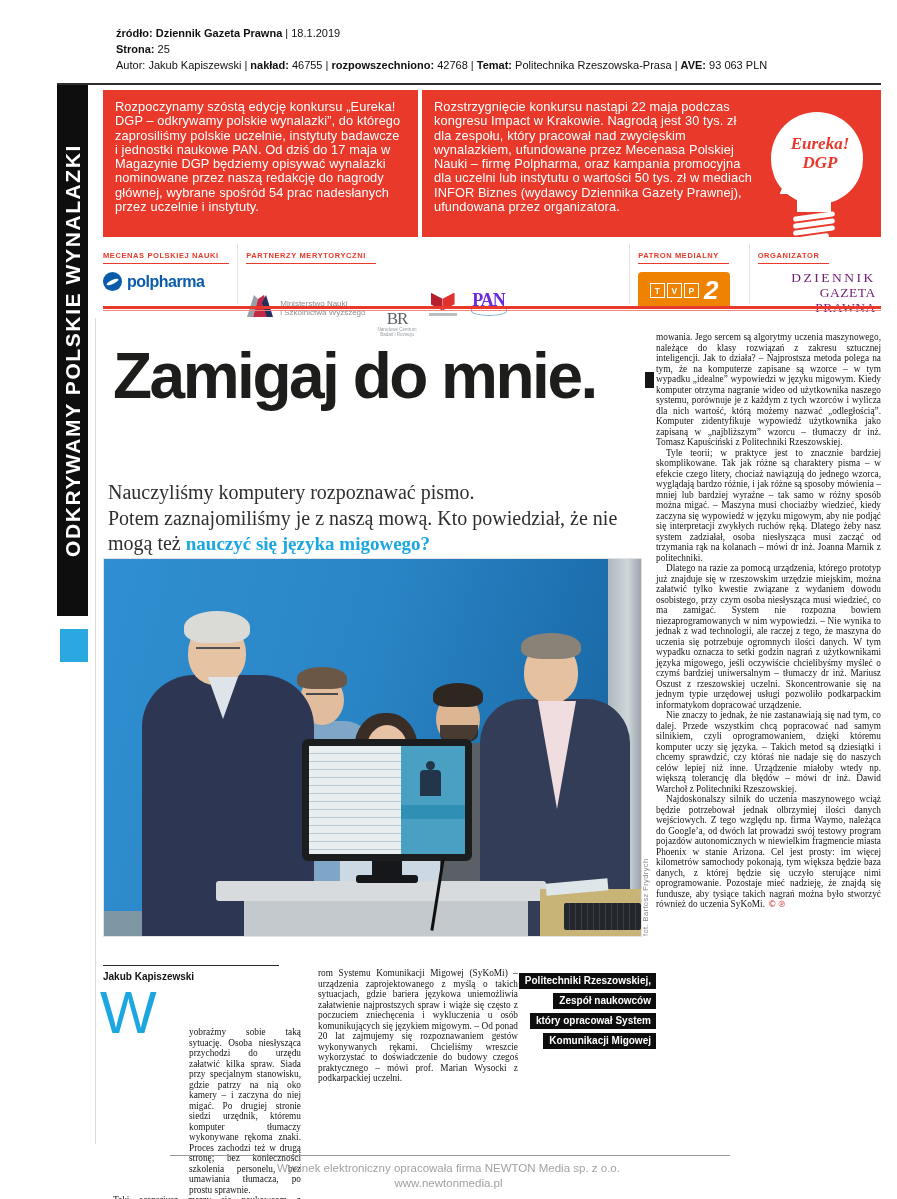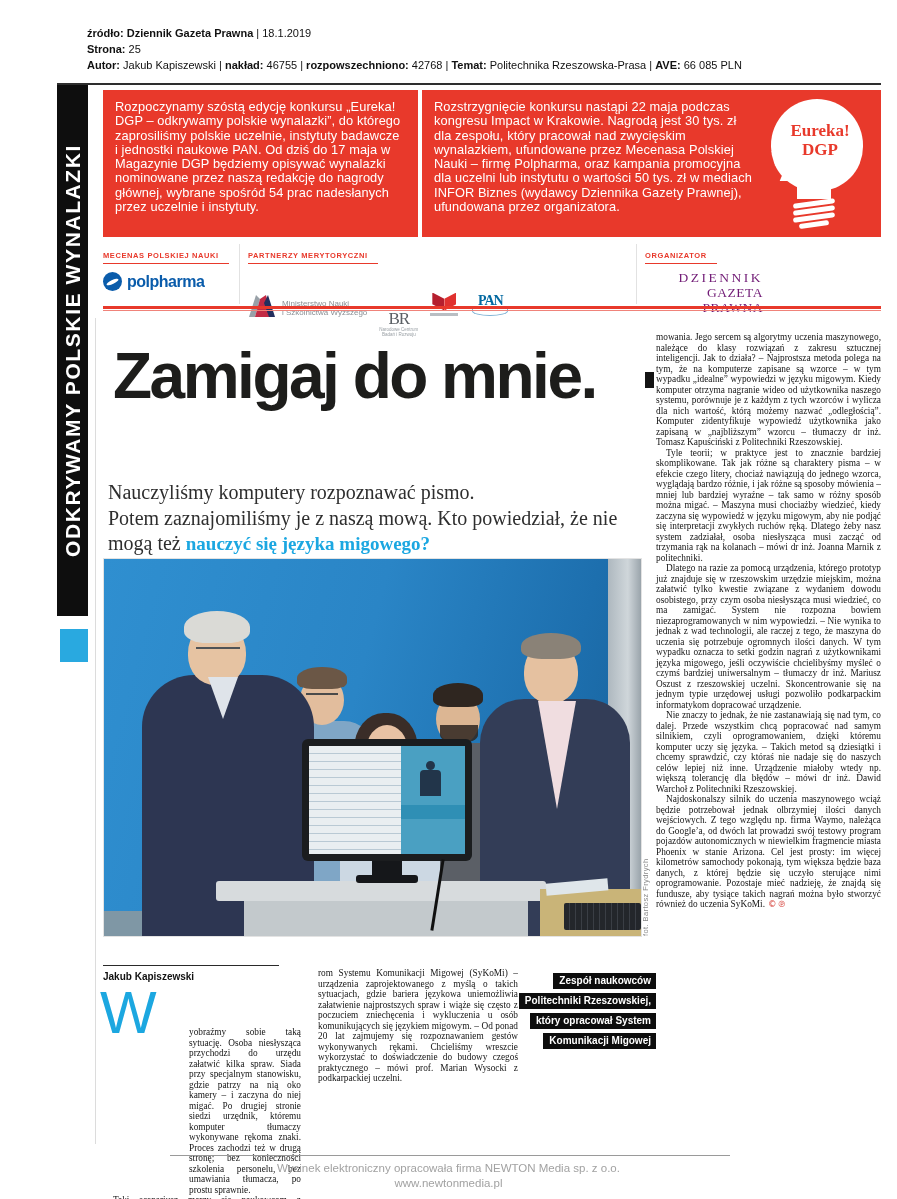--- a/index.html
+++ b/index.html
@@ -1,35 +1,35 @@
 <!DOCTYPE html>
 <html><head>
 <meta charset="utf-8">
 <style>
   html,body{margin:0;padding:0;background:#fff;}
   .page{position:relative;width:897px;height:1199px;background:#fff;overflow:hidden;
         font-family:"Liberation Sans",sans-serif;color:#1a1a1a;}
   
-  .meta{position:absolute;left:87px;top:25px;font-size:11px;line-height:16px;color:#111;}
+  .meta{position:absolute;left:116px;top:25px;font-size:11px;line-height:16px;color:#111;}
   .meta span{font-weight:400;}
   
   .top-rule{position:absolute;left:57px;top:83px;width:824px;height:2px;background:#2e2e2e;}
   .sidebar{position:absolute;left:57px;top:85px;width:31px;height:531px;background:#0e0e0e;
            display:flex;align-items:center;justify-content:center;}
   .sidebar .vtext{writing-mode:vertical-rl;transform:rotate(180deg);color:#fff;font-weight:700;
            font-size:21px;letter-spacing:1.6px;white-space:nowrap;}
   .sidebar-square{position:absolute;left:60px;top:629px;width:28px;height:33px;background:#29a9e0;}
   .scan-edge{position:absolute;left:95px;top:318px;width:1px;height:826px;background:#dcdcdc;}
   
   .banner{position:absolute;background:#e8392b;color:#fff;}
   .banner-left{left:103px;top:90px;width:315px;height:147px;}
   .banner-right{left:422px;top:90px;width:459px;height:147px;}
   .banner p{margin:10px 12px;font-size:12.8px;line-height:14.3px;letter-spacing:0.1px;}
   .banner-right p{width:318px;}
-  .eureka{position:absolute;right:8px;top:7px;width:120px;height:132px;}
+  .eureka{position:absolute;right:8px;top:20px;width:120px;height:132px;font-style:italic;}
   .eureka .head{position:absolute;left:18px;top:2px;width:92px;height:92px;background:#fff;
         border-radius:50% 50% 48% 48%;}
   .eureka .face{position:absolute;left:8px;top:28px;width:34px;height:56px;background:#fff;
         clip-path:polygon(60% 0,100% 10%,100% 100%,55% 100%,70% 78%,40% 72%,62% 55%,30% 48%,55% 30%);}
   .eureka .neck{position:absolute;left:44px;top:88px;width:34px;height:14px;background:#fff;}
   .eureka .thread{position:absolute;left:40px;width:42px;height:5px;background:#fff;border-radius:3px;transform:rotate(-8deg);}
   .eureka .t1{top:104px;} .eureka .t2{top:111px;} .eureka .t3{top:118px;} .eureka .t4{top:125px;width:30px;left:46px;}
   .eureka .elabel{position:absolute;left:24px;top:24px;width:86px;text-align:center;color:#e8392b;
         font-family:"Liberation Serif",serif;font-weight:700;font-size:17px;line-height:19px;}
   
@@ -48,21 +48,21 @@
   .ministry svg{display:block;}
   .min-text{font-size:8px;line-height:9.5px;color:#8a8f94;}
   .ncbr{text-align:center;color:#6d7277;margin-top:39px;}
   .ncbr .br{font-family:"Liberation Serif",serif;font-size:17px;letter-spacing:-1px;line-height:16px;color:#5b6065;}
   .ncbr .sub{font-size:4.5px;line-height:5px;color:#9aa0a5;}
   .redlogo{width:30px;height:26px;position:relative;}
   .redlogo .l{position:absolute;left:2px;top:1px;width:12px;height:18px;background:#b51f2e;clip-path:polygon(0 0,100% 35%,100% 100%,0 65%);}
   .redlogo .r{position:absolute;left:14px;top:1px;width:12px;height:18px;background:#e0312f;clip-path:polygon(100% 0,0 35%,0 100%,100% 65%);}
   .redlogo .smudge{position:absolute;left:0;top:21px;width:28px;height:3px;background:#b9bec3;}
   .pan{position:relative;text-align:center;}
-  .pan .pan-t{font-family:"Liberation Serif",serif;font-weight:700;font-size:14px;letter-spacing:-1px;color:#0369a1;line-height:15px;}
+  .pan .pan-t{font-family:"Liberation Serif",serif;font-weight:700;font-size:18px;letter-spacing:-1px;color:#6d28d9;line-height:15px;}
   .pan .swoosh{width:34px;height:9px;border:1.4px solid #7fb3d5;border-top:none;border-radius:0 0 50% 50%;margin:-2px auto 0;}
   .tvp{width:92px;height:37px;background:#ef8200;border-radius:4px;display:flex;align-items:center;justify-content:center;gap:2px;}
   .tvp .lb{width:13px;height:13px;border:1.6px solid #fff;color:#fff;font-size:8.5px;font-weight:700;
         display:flex;align-items:center;justify-content:center;}
   .tvp .two{color:#fff;font-size:26px;font-weight:700;margin-left:3px;font-style:italic;}
   .dgp{position:relative;text-align:right;width:118px;font-family:"Liberation Serif",serif;color:#701a75;margin-top:6px;}
   .dgp .d1{font-size:13.5px;letter-spacing:2.5px;line-height:15px;}
   .dgp .d2{font-size:13.5px;letter-spacing:0.5px;line-height:15px;}
   .dgp .diamond{position:absolute;left:64px;top:8px;width:11px;height:11px;background:#a8dcf0;transform:rotate(45deg);z-index:-1;}
   .red-rule{position:absolute;left:103px;top:306px;width:778px;height:3px;background:#e8392b;}
@@ -145,21 +145,21 @@
   .footer .url{color:#a2a2a2;}
 </style>
 </head>
 <body>
 
 <div class="page">
 
   <div class="meta">
     <div><span style="font-weight: 700;">źródło: Dziennik Gazeta Prawna</span><span> | 18.1.2019</span></div>
     <div><span style="font-weight: 700;">Strona:</span><span> 25</span></div>
-    <div><span style="font-weight: 700;">Autor:</span><span> Jakub Kapiszewski | </span><span style="font-weight: 700;">nakład:</span><span> 46755 | </span><span style="font-weight: 700;">rozpowszechniono:</span><span> 42768 | </span><span style="font-weight: 700;">Temat:</span><span> Politechnika Rzeszowska-Prasa | </span><span style="font-weight: 700;">AVE:</span><span> 66 085 PLN</span></div>
+    <div><span style="font-weight: 400;">Autor:</span><span> Jakub Kapiszewski | </span><span style="font-weight: 700;">nakład:</span><span> 46755 | </span><span style="font-weight: 700;">rozpowszechniono:</span><span> 42768 | </span><span style="font-weight: 700;">Temat:</span><span> Politechnika Rzeszowska-Prasa | </span><span style="font-weight: 700;">AVE:</span><span> 93 063 PLN</span></div>
   </div>
 
   <div class="top-rule"></div>
 
   <div class="sidebar">
     <span class="vtext">ODKRYWAMY POLSKIE WYNALAZKI</span>
   </div>
   <div class="sidebar-square"></div>
   <div class="scan-edge"></div>
 
@@ -213,20 +213,31 @@
           <div class="sub">Badań i Rozwoju</div>
         </div>
         <div class="redlogo">
           <div class="l"></div>
           <div class="r"></div>
           <div class="smudge"></div>
         </div>
         <div class="pan">
           <div class="pan-t">PAN</div>
           <div class="swoosh"></div>
+        </div>
+      </div>
+    </div>
+    <div class="pgroup pg3">
+      <span class="plabel">PATRON MEDIALNY</span>
+      <div class="plogos">
+        <div class="tvp">
+          <span class="lb">T</span>
+          <span class="lb">V</span>
+          <span class="lb">P</span>
+          <span class="two">2</span>
         </div>
       </div>
     </div>
     <div class="pgroup pg4">
       <span class="plabel">ORGANIZATOR</span>
       <div class="dgp">
         <div class="diamond"></div>
         <div class="d1">DZIENNIK</div>
         <div class="d2">GAZETA PRAWNA</div>
       </div>
@@ -298,22 +309,22 @@
   <div class="dropcap">W</div>
   <div class="col1 serifcol">
       <p><span class="dc-spacer"></span>yobraźmy sobie taką sytuację. Osoba niesłysząca przychodzi do urzędu załatwić kilka spraw. Siada przy specjalnym stanowisku, gdzie patrzy na nią oko kamery – i zaczyna do niej migać. Po drugiej stronie siedzi urzędnik, któremu komputer tłumaczy wykonywane rękoma znaki. Proces zachodzi też w drugą stronę; bez konieczności szkolenia personelu, bez umawiania tłumacza, po prostu sprawnie.</p>
       <p class="ind">Taki scenariusz marzy się naukowcom z Politechniki Rzeszowskiej, konstrukto-</p>
     </div>
   <div class="col2 serifcol">
       <p>rom Systemu Komunikacji Migowej (SyKoMi) – urządzenia zaprojektowanego z myślą o takich sytuacjach, gdzie bariera językowa uniemożliwia załatwienie najprostszych spraw i wiąże się często z poczuciem zniechęcenia i wykluczenia u osób komunikujących się językiem migowym. – Od ponad 20 lat zajmujemy się rozpoznawaniem gestów wykonywanych rękami. Chcieliśmy wreszcie wykorzystać to doświadczenie do budowy czegoś praktycznego – mówi prof. Marian Wysocki z podkarpackiej uczelni.</p>
     </div>
 
   <div class="caption">
+      <div><span>Politechniki Rzeszowskiej,</span></div>
       <div><span>Zespół naukowców</span></div>
-      <div><span>Politechniki Rzeszowskiej,</span></div>
       <div><span>który opracował System</span></div>
       <div><span>Komunikacji Migowej</span></div>
     </div>
 
   <div class="footer-rule"></div>
   <div class="footer">
     <div>Wycinek elektroniczny opracowała firma NEWTON Media sp. z o.o.</div>
     <div class="url">www.newtonmedia.pl</div>
   </div>
 

